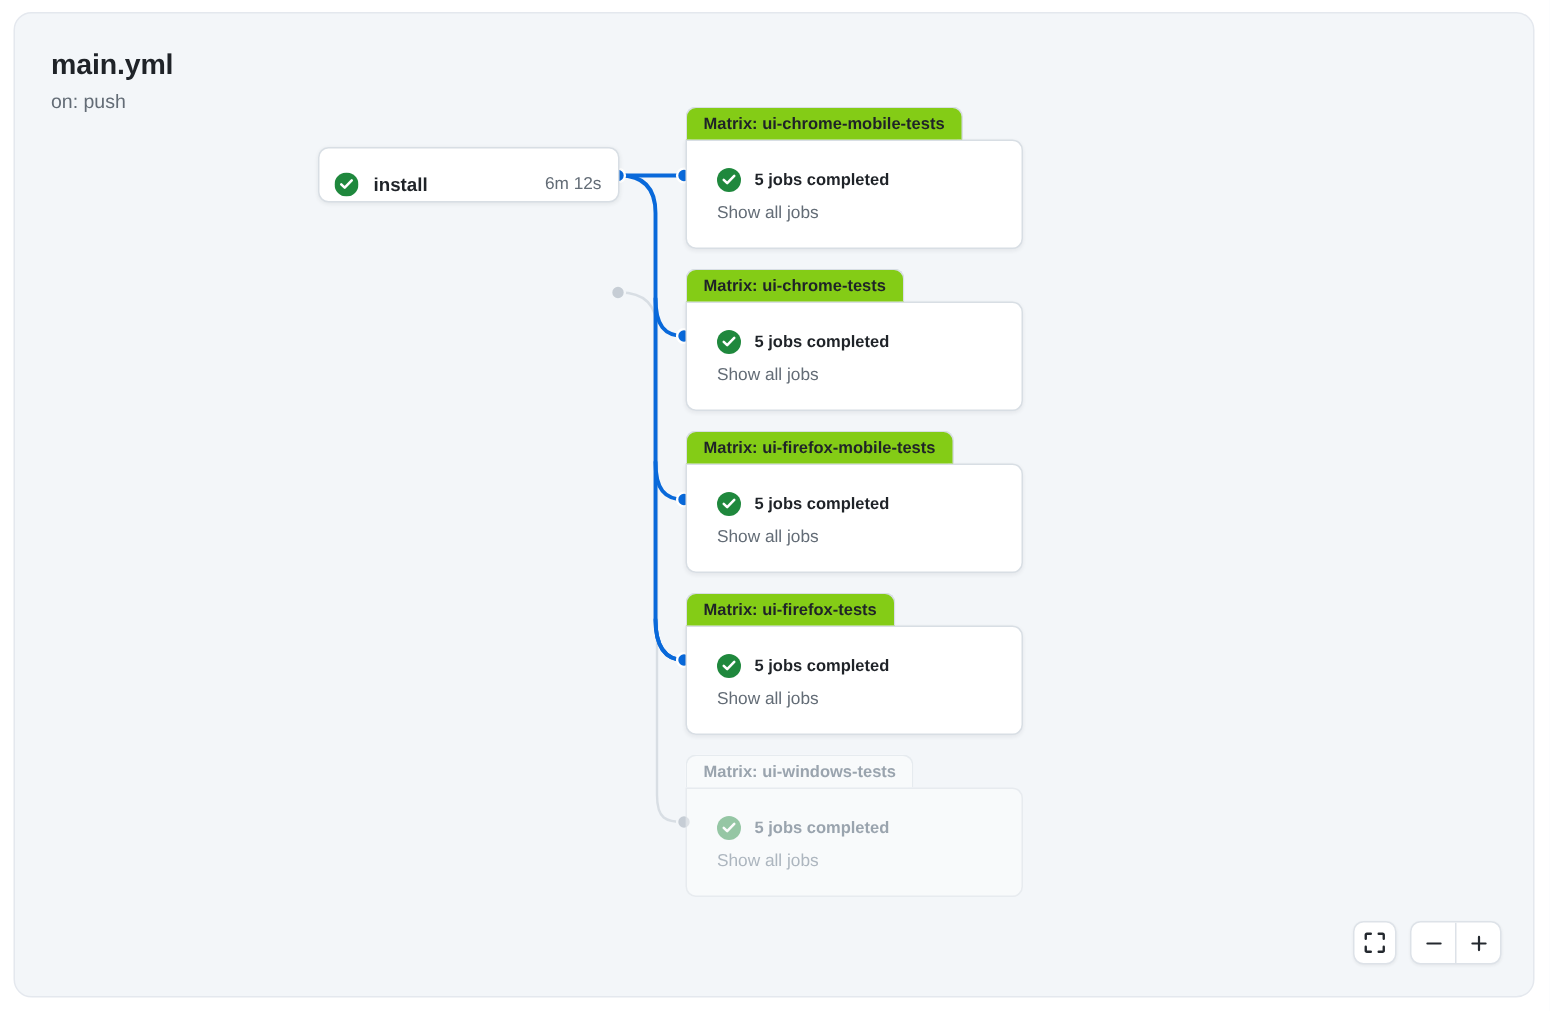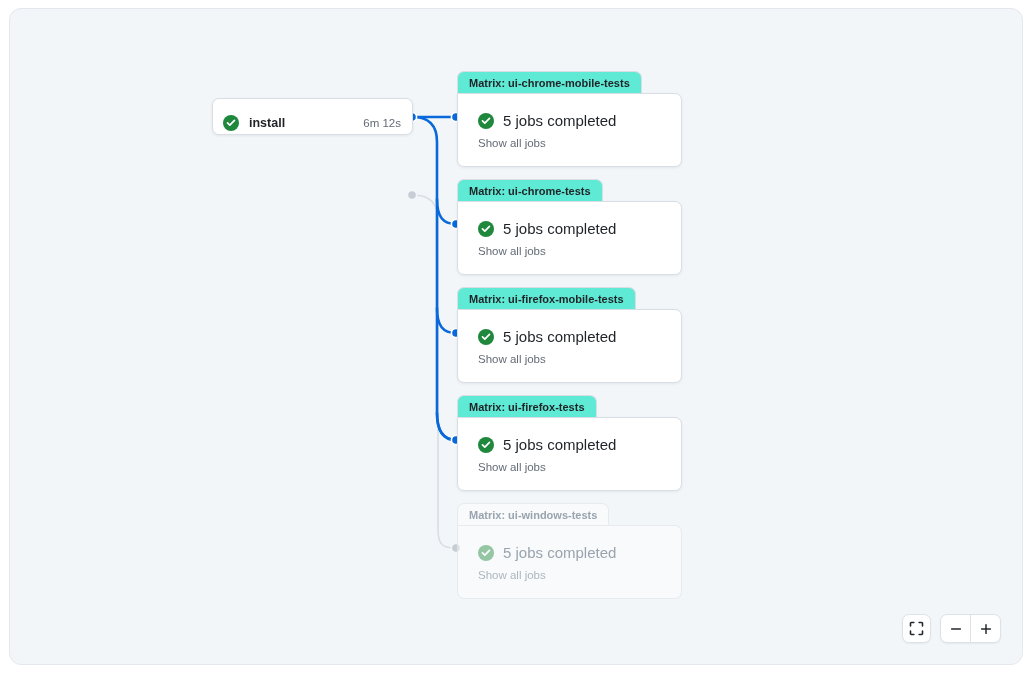--- a/index.html
+++ b/index.html
@@ -109,21 +109,21 @@
     position: absolute;
     width: 225px;
   }
   .matrix-tab {
     position: absolute;
     left: 0;
     top: 0;
     height: 22px;
     box-sizing: border-box;
     padding: 0 11px;
-    background: #5eead4;
+    background: #84cc16;
     border: 1px solid #d8dee4;
     border-bottom: none;
     border-radius: 7px 7px 0 0;
     display: inline-flex;
     align-items: center;
     font-size: 11px;
     color: #1f2328;
     font-weight: bold;
     white-space: nowrap;
     z-index: 2;
@@ -146,22 +146,22 @@
     align-items: center;
   }
   .matrix-summary .status-icon {
     width: 16px;
     height: 16px;
     flex: 0 0 16px;
     margin-right: 9px;
     display: block;
   }
   .matrix-summary-text {
-    font-size: 15px;
-    font-weight: normal;
+    font-size: 11px;
+    font-weight: bold;
     color: #1f2328;
   }
   .matrix-showall {
     margin-top: 8px;
     margin-left: 0;
     font-size: 11.5px;
     color: #636c76;
   }
 
   .matrix-group.dim .matrix-tab {
@@ -222,20 +222,24 @@
     width: 1px;
     background: #dde2e8;
     align-self: stretch;
   }
 </style>
 </head>
 <body>
 
 <div id="graph-frame">
 
+  <div id="workflow-header">
+    <div id="workflow-title">main.yml</div>
+    <div id="workflow-trigger">on: push</div>
+  </div>
 
   <svg id="edge-layer" viewBox="0 0 1014 657" xmlns="http://www.w3.org/2000/svg">
 
     <path d="M 403 186 C 419 186, 428 194, 428 211 L 428 521 C 428 537, 434 539, 446 539" fill="none" stroke="#d8dee4" stroke-width="1.6" stroke-linecap="round"></path>
 
     <path d="M 403 108 C 419 108, 427 116, 427 133 L 427 404 C 427 421, 433 431, 446 431" fill="none" stroke="#0969da" stroke-width="2.6" fill-opacity="0" stroke-linecap="round"></path>
 
     <path d="M 403 108 L 446 108" fill="none" stroke="#0969da" stroke-width="2.6" stroke-linecap="round"></path>
 
     <path d="M 427 190 C 427 208, 433 215, 446 215" fill="none" stroke="#0969da" stroke-width="2.6" stroke-linecap="round"></path>

